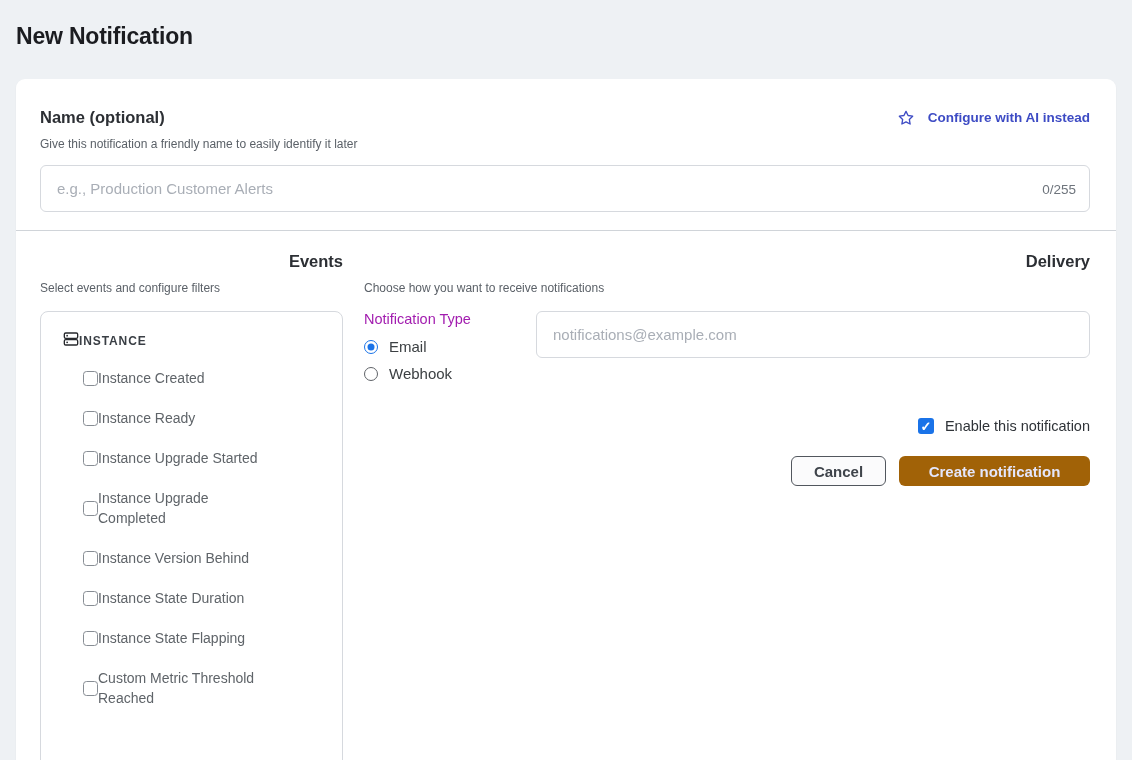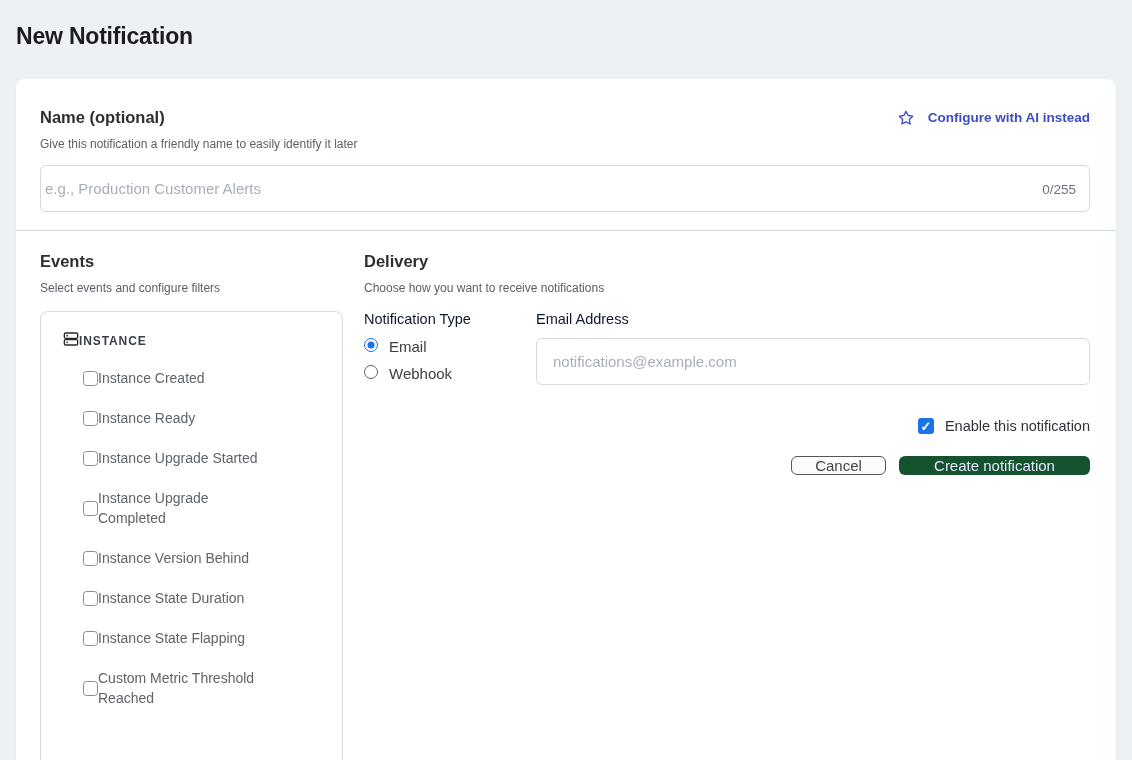--- a/index.html
+++ b/index.html
@@ -18,32 +18,32 @@
   }
   .card {
     margin: 29px 16px 0 16px;
     background: #ffffff;
     border-radius: 9px;
     box-shadow: 0 1px 2px rgba(0,0,0,0.05);
     height: 1200px;
   }
   .section-name { padding: 29px 26px 0 24px; }
   .name-header-row { display: flex; justify-content: space-between; align-items: center; }
-  .section-heading { font-size: 16.5px; font-weight: 700; color: #2c2f34; }
+  .section-heading { font-size: 16.5px; font-weight: 700; color: #2c2f34; text-align: right; }
   .ai-link {
     display: flex; align-items: center; gap: 14px;
     font-size: 13.5px; font-weight: 700; color: #3d4bc4;
     cursor: pointer; text-decoration: none;
   }
   .section-desc { margin-top: 10px; font-size: 12px; color: #5b6168; }
   .input-wrap { position: relative; margin-top: 14px; }
   .text-input {
     width: 100%; height: 47px;
     border: 1px solid #d6d9de; border-radius: 6px;
-    padding: 0 64px 0 4px;
+    padding: 0 64px 0 16px;
     font-size: 15px; color: #33373c;
     font-family: "Liberation Sans", sans-serif;
     outline: none; background: #fff;
   }
   .text-input::placeholder { color: #a9aeb6; }
   .char-counter {
     position: absolute; right: 14px; top: 50%; transform: translateY(-50%);
     font-size: 13.5px; color: #6e747c;
   }
   .divider { border: none; border-top: 1px solid #d0d4d9; margin-top: 18px; }
@@ -74,23 +74,23 @@
     width: 15px; height: 15px; flex: none;
     border: 1.5px solid #878d94; border-radius: 3.5px;
     background: #fff;
   }
   .event-item-label {
     font-size: 14px; color: #5f6469; line-height: 20px;
     max-width: 170px;
   }
   .field-row { display: flex; margin-top: 16px; }
   .type-group { width: 172px; flex: none; }
-  .field-label { font-size: 14.5px; color: #0f172a; margin-bottom: 11px; }
+  .field-label { font-size: 14.5px; color: #a21caf; margin-bottom: 11px; }
   .radio-row {
-    display: flex; gap: 11px;
+    display: flex; align-items: center; gap: 11px;
     margin-bottom: 10px; cursor: pointer;
   }
   .radio-circle {
     width: 14px; height: 14px; border-radius: 50%;
     border: 1.5px solid #5f6368; background: #fff; flex: none;
     position: relative;
   }
   .radio-circle.checked { border-color: #1a73e8; }
   .radio-circle.checked::after {
     content: ""; position: absolute; left: 50%; top: 50%;
@@ -110,35 +110,35 @@
     color: #fff; font-size: 13px; font-weight: 700;
     display: flex; align-items: center; justify-content: center;
     line-height: 1; cursor: pointer;
   }
   .enable-label { font-size: 14.5px; color: #2f3338; }
   .actions-row {
     margin-top: 22px;
     display: flex; justify-content: flex-end; gap: 13px;
   }
   .btn {
-    height: 19px; border-radius: 6px;
-    font-size: 15px; font-weight: 400;
+    height: 30px; border-radius: 6px;
+    font-size: 15px; font-weight: 700;
     font-family: "Liberation Sans", sans-serif;
     display: flex; align-items: center; justify-content: center;
     cursor: pointer;
   }
   .btn-cancel {
     width: 95px;
     background: #fbfbfc;
     border: 1.5px solid #52575e;
     color: #3f444b;
   }
   .btn-create {
     width: 191px;
-    background: #14532d;
+    background: #a16207;
     border: none;
     color: #e4e6fb;
   }
   .icon-16 { width: 16px; height: 16px; flex: none; }
 </style>
 </head>
 <body>
 
 <h1 class="page-title">New Notification</h1>
 
@@ -227,21 +227,20 @@
             <span class="radio-circle checked"></span>
             <span class="radio-label">Email</span>
           </div>
           <div class="radio-row">
             <span class="radio-circle"></span>
             <span class="radio-label">Webhook</span>
           </div>
         </div>
 
         <div class="email-group">
-          <div class="field-label">Email Address</div>
           <input class="text-input email-input" type="text" placeholder="notifications@example.com" style="">
         </div>
       </div>
 
       <div class="enable-row">
         <span class="checkbox-checked">✓</span>
         <span class="enable-label">Enable this notification</span>
       </div>
 
       <div class="actions-row">

